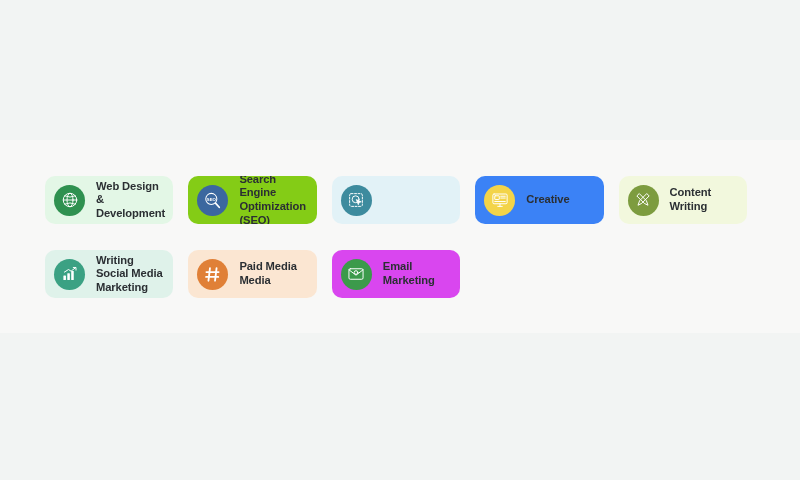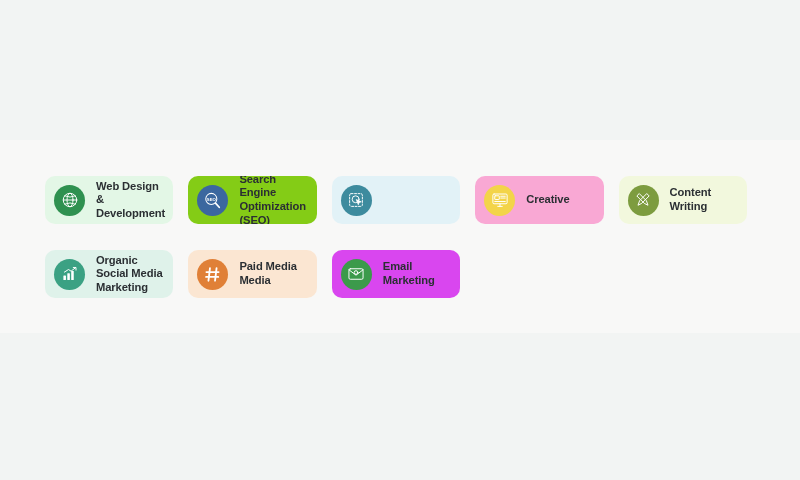--- a/index.html
+++ b/index.html
@@ -79,21 +79,21 @@
     </div>
     <div class="card" style="background: rgb(226, 242, 247);">
       <span class="icon-circle" style="background: rgb(61, 139, 158);">
         <svg width="18" height="18" viewBox="0 0 24 24">
           <rect x="3.5" y="3.5" width="17" height="17" rx="2" stroke="#ffffff" fill="none" stroke-width="1.3" stroke-linecap="round" stroke-linejoin="round" stroke-dasharray="2.6 2"></rect>
           <circle cx="11.5" cy="11" r="4.6" stroke="#ffffff" fill="none" stroke-width="1.3" stroke-linecap="round" stroke-linejoin="round"></circle>
           <path d="M12.4 11.4l6.6 3-2.9 1-1 2.9z" fill="#ffffff" stroke="#ffffff" stroke-width="1"></path>
         </svg>
       </span>
     </div>
-    <div class="card" style="background: #f9a8d4;">
+    <div class="card" style="background: #3b82f6;">
       <span class="icon-circle" style="background: rgb(243, 212, 73);">
         <svg width="18" height="18" viewBox="0 0 24 24">
           <rect x="2.5" y="4" width="19" height="13" rx="1.6" stroke="#ffffff" fill="none" stroke-width="1.3" stroke-linecap="round" stroke-linejoin="round"></rect>
           <line x1="9" y1="20.5" x2="15" y2="20.5" stroke="#ffffff" fill="none" stroke-width="1.3" stroke-linecap="round" stroke-linejoin="round"></line>
           <line x1="12" y1="17" x2="12" y2="20.5" stroke="#ffffff" fill="none" stroke-width="1.3" stroke-linecap="round" stroke-linejoin="round"></line>
           <rect x="5" y="6.4" width="6" height="5" rx="0.6" stroke="#ffffff" fill="none" stroke-width="1.3" stroke-linecap="round" stroke-linejoin="round"></rect>
           <line x1="13" y1="7" x2="19" y2="7" stroke="#ffffff" fill="none" stroke-width="1.3" stroke-linecap="round" stroke-linejoin="round"></line>
           <line x1="13" y1="9.4" x2="19" y2="9.4" stroke="#ffffff" fill="none" stroke-width="1.3" stroke-linecap="round" stroke-linejoin="round"></line>
           <line x1="5" y1="14" x2="19" y2="14" stroke="#ffffff" fill="none" stroke-width="1.3" stroke-linecap="round" stroke-linejoin="round"></line>
         </svg>
@@ -112,21 +112,21 @@
     <div class="card" style="background: rgb(223, 242, 234);">
       <span class="icon-circle" style="background: rgb(59, 161, 131);">
         <svg width="18" height="18" viewBox="0 0 24 24">
           <rect x="3.2" y="14" width="3.4" height="6" rx="0.7" fill="#ffffff"></rect>
           <rect x="8.4" y="11" width="3.4" height="9" rx="0.7" fill="#ffffff"></rect>
           <rect x="13.6" y="8" width="3.4" height="12" rx="0.7" fill="#ffffff"></rect>
           <path d="M4.5 9.5L10 6l3.4 2.2L19.5 3.5" stroke="#ffffff" fill="none" stroke-width="1.3" stroke-linecap="round" stroke-linejoin="round"></path>
           <path d="M16.4 3.3h3.6v3.5" stroke="#ffffff" fill="none" stroke-width="1.3" stroke-linecap="round" stroke-linejoin="round"></path>
         </svg>
       </span>
-      <span class="card-label">Organic Social Media Marketing</span>
+      <span class="card-label">Writing Social Media Marketing</span>
     </div>
     <div class="card" style="background: rgb(251, 230, 210);">
       <span class="icon-circle" style="background: rgb(224, 128, 55);">
         <svg width="17" height="17" viewBox="0 0 24 24">
           <line x1="8.4" y1="3.2" x2="6.3" y2="20.8" stroke="#ffffff" stroke-width="2.6" stroke-linecap="round"></line>
           <line x1="17.7" y1="3.2" x2="15.6" y2="20.8" stroke="#ffffff" stroke-width="2.6" stroke-linecap="round"></line>
           <line x1="3.4" y1="8.6" x2="20.6" y2="8.6" stroke="#ffffff" stroke-width="2.6" stroke-linecap="round"></line>
           <line x1="2.9" y1="15.4" x2="20.1" y2="15.4" stroke="#ffffff" stroke-width="2.6" stroke-linecap="round"></line>
         </svg>
       </span>

